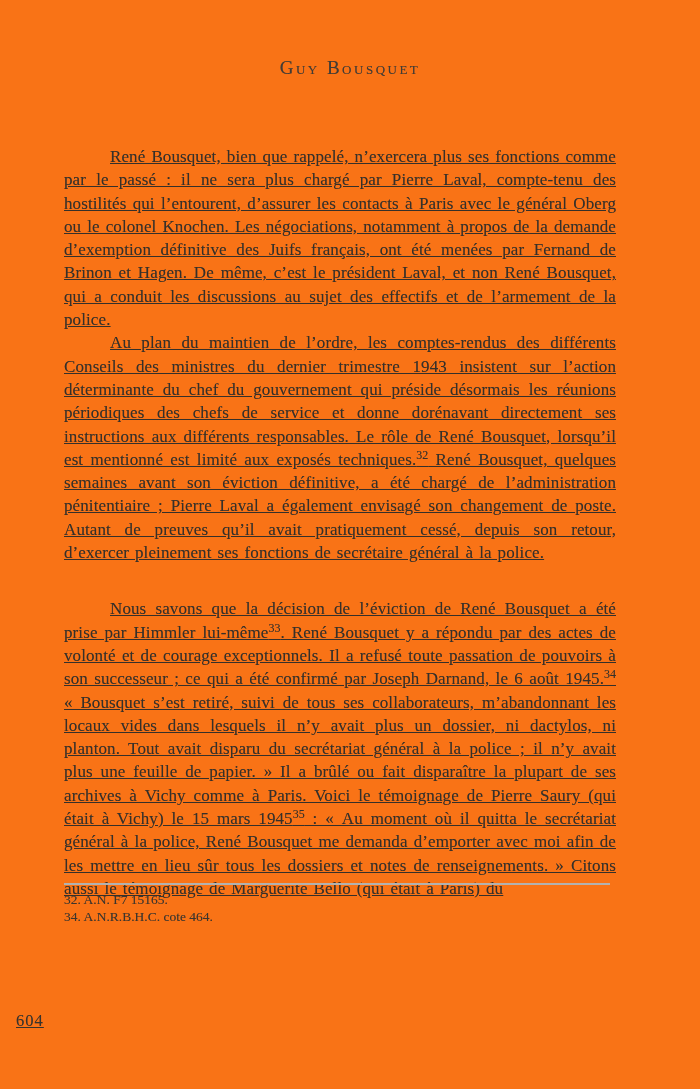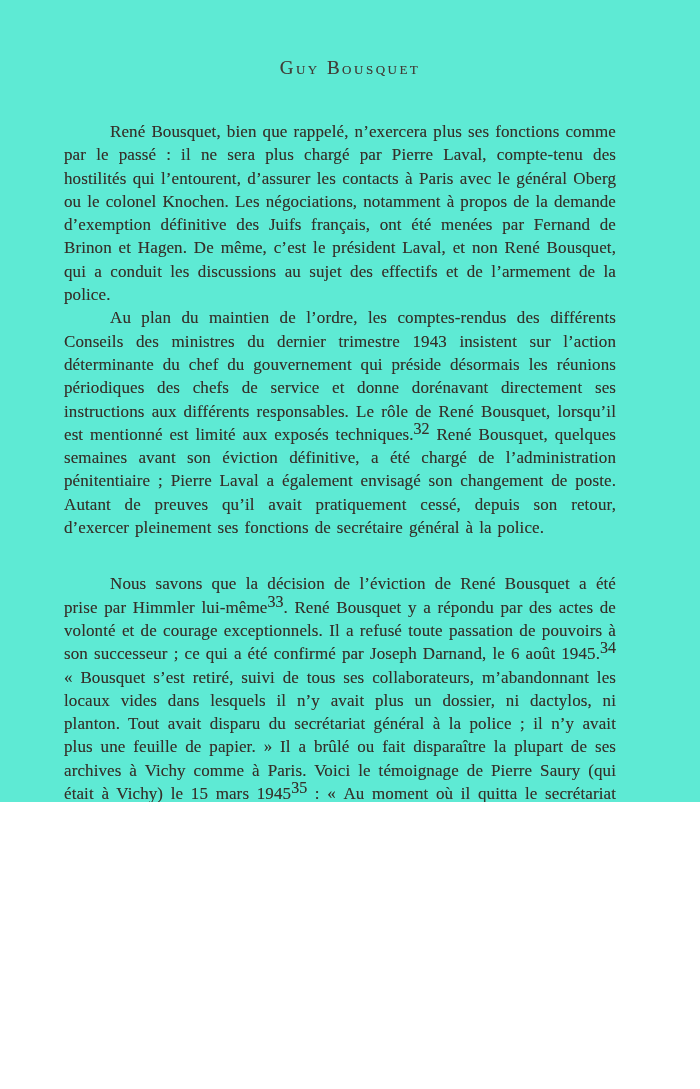--- a/index.html
+++ b/index.html
@@ -1,53 +1,54 @@
 <!DOCTYPE html>
 <html lang="fr"><head>
 <meta charset="utf-8">
 <title>Page 604</title>
 <style>
   html, body { margin: 0; padding: 0; background: #ffffff; }
   .page {
     position: relative;
     width: 700px;
-    height: 802px;
-    background: #5eead4;
+    height: 1089px;
+    background: #f97316;
     font-family: "Liberation Serif", serif;
     color: #35302a;
     overflow: hidden;
   }
   .running-header {
     position: absolute;
     top: 57px;
     left: 0;
     width: 100%;
     text-align: center;
     font-variant: small-caps;
     font-size: 19px;
     letter-spacing: 2.5px;
     color: #413c36;
     text-shadow: 0 0 0.4px rgba(70,60,50,0.45);
   }
   .body-text {
     position: absolute;
-    top: 120px;
+    top: 145px;
     left: 64px;
     width: 552px;
     font-size: 17px;
     line-height: 23.3px;
     text-align: justify;
     word-spacing: 1.6px;
     letter-spacing: 0.1px;
     text-shadow: 0 0 0.4px rgba(70,60,50,0.45);
+    text-decoration: underline;
   }
   .body-text p { margin: 0; text-indent: 46px; }
   .body-text p.spaced { margin-top: 33px; }
   .fnref {
-    font-size: 16px;
+    font-size: 12px;
     line-height: 0;
     vertical-align: baseline;
     position: relative;
     top: -6px;
     letter-spacing: 0;
   }
   .footnotes {
     position: absolute;
     left: 64px;
     top: 883px;
@@ -97,18 +98,19 @@
 
     <p class="spaced"><span>Nous savons que la décision de l’éviction de René Bousquet a été prise par Himmler lui-même</span><sup class="fnref">33</sup><span>. René Bousquet y a répondu par des actes de volonté et de courage exceptionnels. Il a refusé toute passation de pouvoirs à son successeur&nbsp;; ce qui a été confirmé par Joseph Darnand, le 6 août 1945.</span><sup class="fnref">34</sup><span> «&nbsp;Bousquet s’est retiré, suivi de tous ses collaborateurs, m’abandonnant les locaux vides dans lesquels il n’y avait plus un dossier, ni dactylos, ni planton. Tout avait disparu du secrétariat général à la police&nbsp;; il n’y avait plus une feuille de papier.&nbsp;» Il a brûlé ou fait disparaître la plupart de ses archives à Vichy comme à Paris. Voici le témoignage de Pierre Saury (qui était à Vichy) le 15 mars 1945</span><sup class="fnref">35</sup><span>&nbsp;: «&nbsp;Au moment où il quitta le secrétariat général à la police, René Bousquet me demanda d’emporter avec moi afin de les mettre en lieu sûr tous les dossiers et notes de renseignements.&nbsp;» Citons aussi le témoignage de Marguerite Bello (qui était à Paris) du</span></p>
   </div>
 
   <div class="footnotes">
     <div class="footnote-rule"></div>
 
     <p><span>32. A.N. F7 15165.</span></p>
 
 
+    <p><span>34. A.N.R.B.H.C. cote 464.</span></p>
 
   </div>
 
   <div class="page-number">604</div>
 
 </div>
 
 </body></html>

